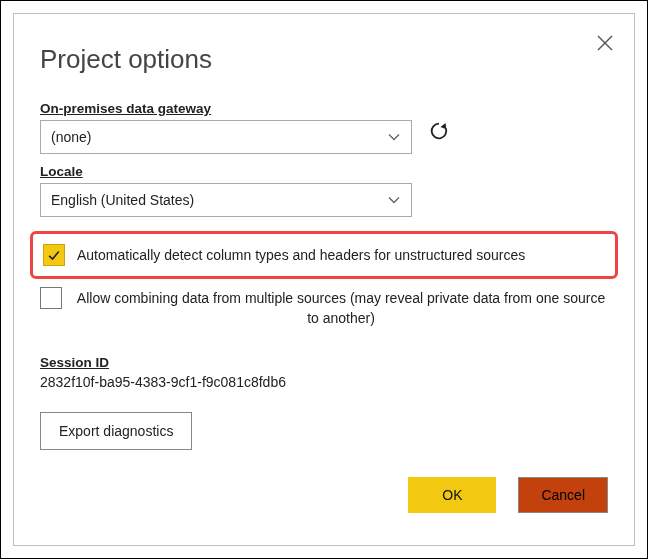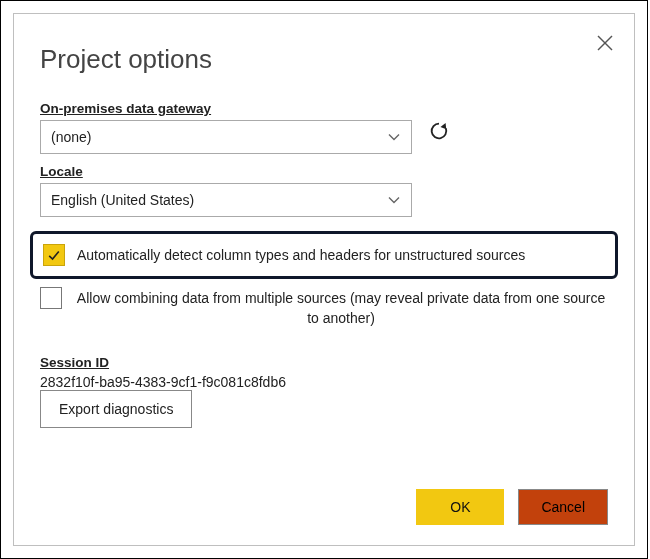--- a/index.html
+++ b/index.html
@@ -64,21 +64,21 @@
       background: #fff;
     }
     .dropdown .chev {
       width: 14px; height: 14px;
     }
     .locale-row .dropdown { width: 372px; }
     .refresh {
       width: 22px; height: 22px; cursor: pointer;
     }
     .highlight-box {
-      border: 3px solid #0f172a;
+      border: 3px solid #ef4444;
       border-radius: 6px;
       margin: 14px -10px 8px -10px;
       padding: 10px 10px 10px 10px;
     }
     .check-row {
       display: flex;
       align-items: flex-start;
       gap: 12px;
       font-size: 14px;
       color: #222;
@@ -94,37 +94,38 @@
       cursor: pointer;
       background: #fff;
     }
     .chk.checked { background: #f2c811; border-color: #caa40a; }
     .chk.checked svg { display: block; }
     .chk svg { display: none; }
     .second-check { padding: 0 0 0 0; margin-top: 6px; text-align: center; }
     .session-block { margin-top: 26px; }
     .session-value { font-size: 14px; color: #222; margin-top: 4px; }
     .export-btn {
+      margin-top: 22px;
       display: inline-flex;
       align-items: center;
       justify-content: center;
       height: 38px;
       padding: 0 18px;
       border: 1px solid #888;
       background: #fff;
       font-size: 14px;
       color: #222;
       cursor: pointer;
     }
     .footer {
       position: absolute;
       right: 26px;
-      bottom: 20px;
-      display: flex;
-      gap: 14px;
+      bottom: 32px;
+      display: flex;
+      gap: 22px;
       text-align: center;
     }
     .btn {
       height: 36px;
       min-width: 88px;
       padding: 0 22px;
       display: inline-flex;
       align-items: center;
       justify-content: center;
       font-size: 14px;

